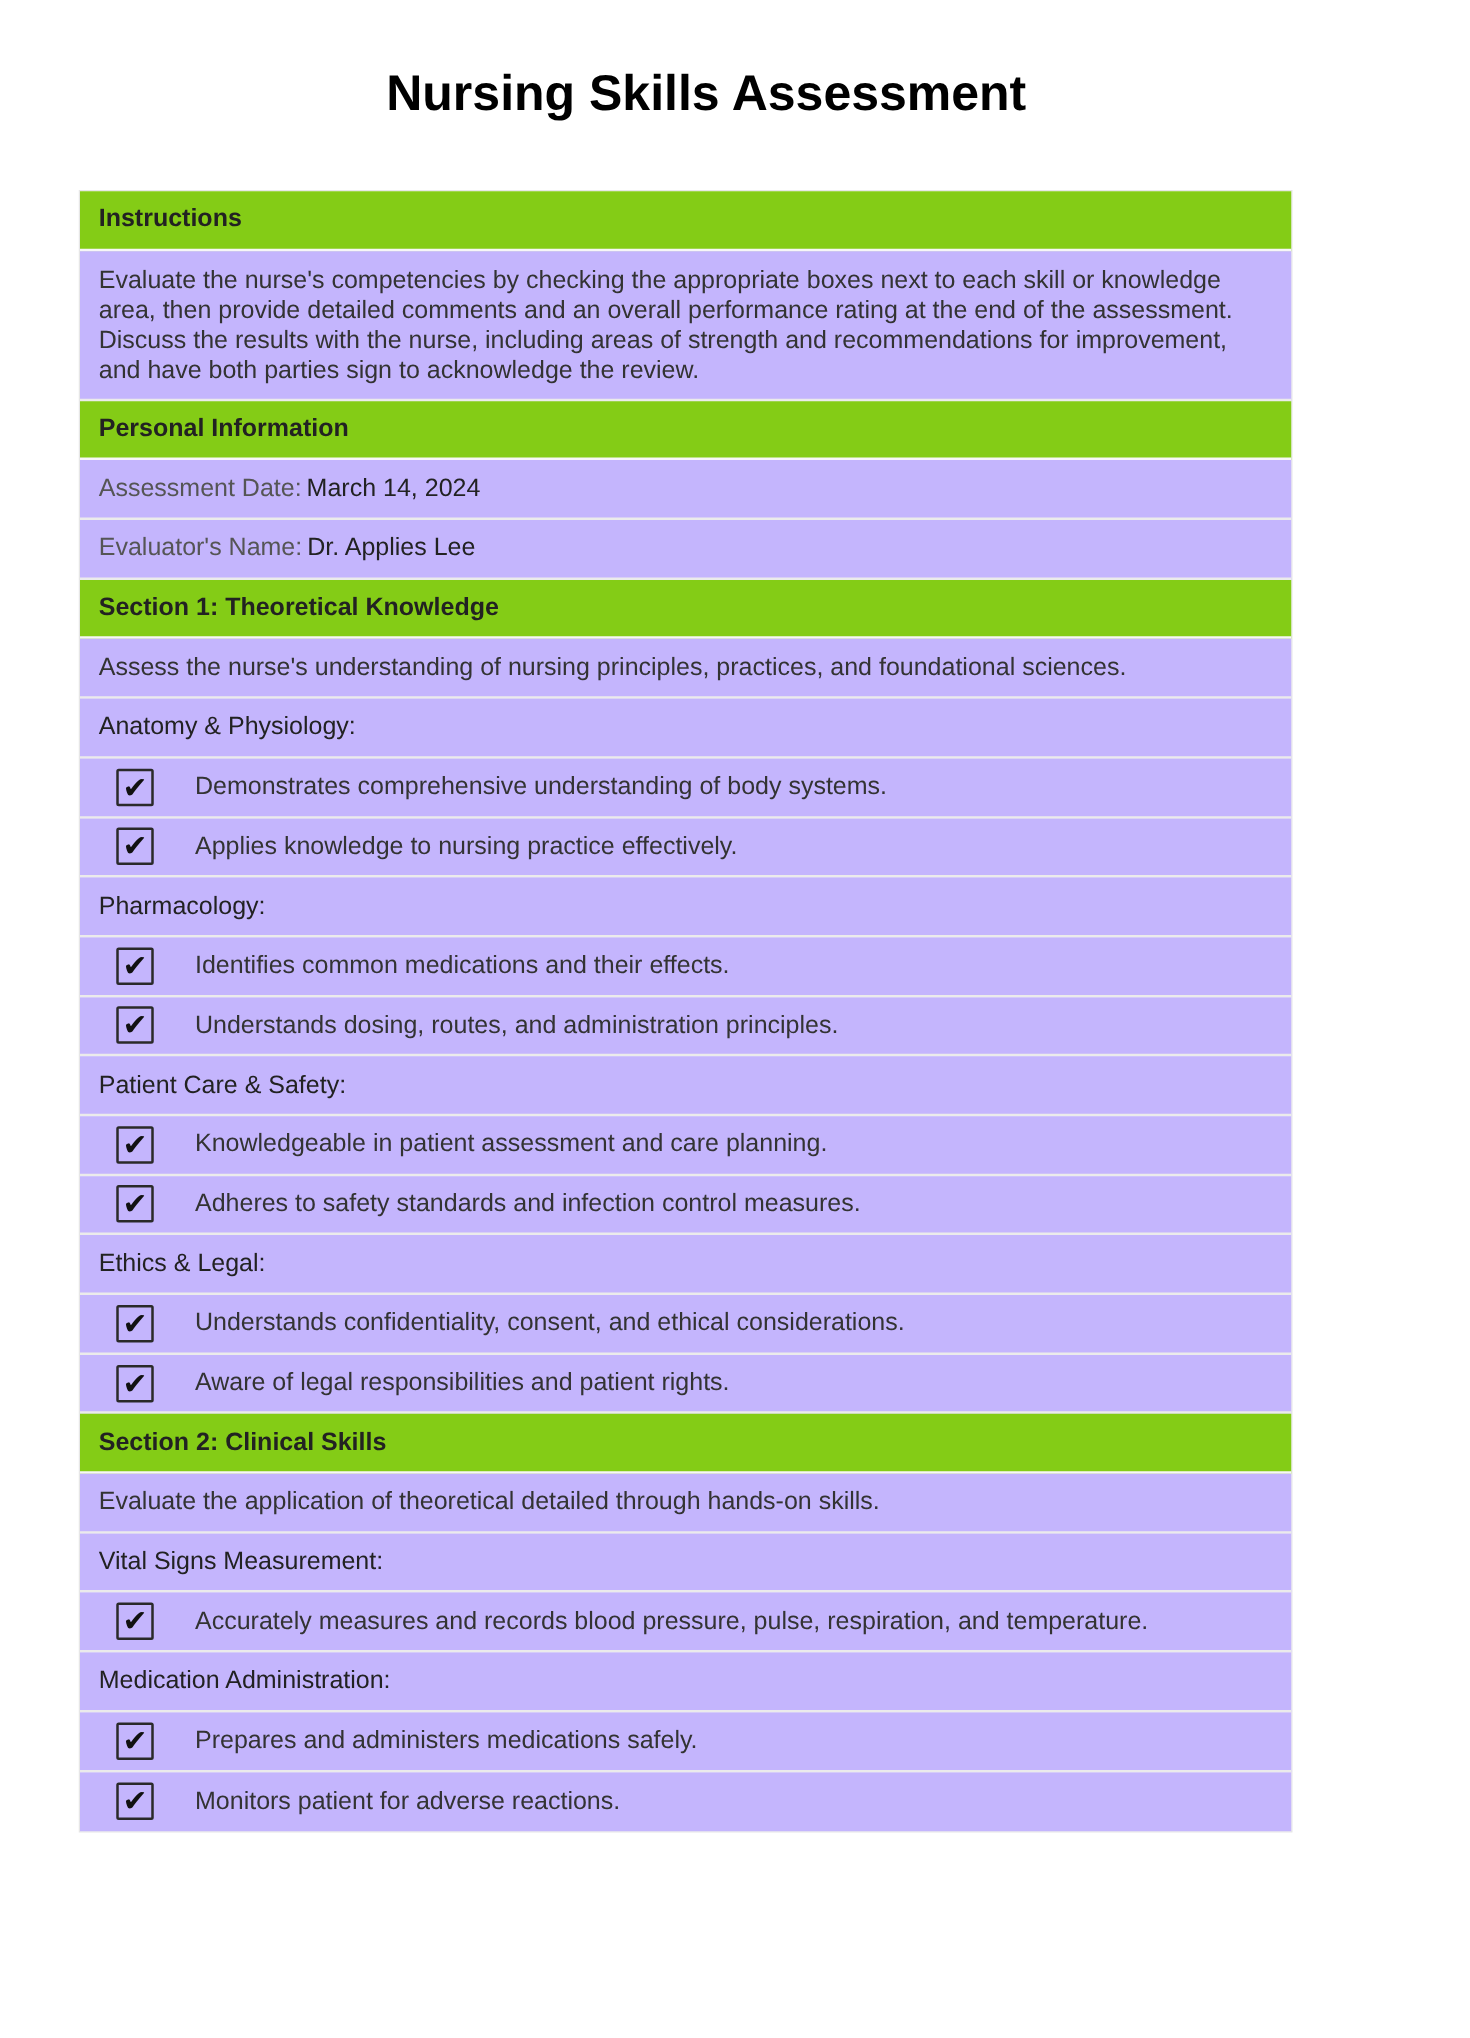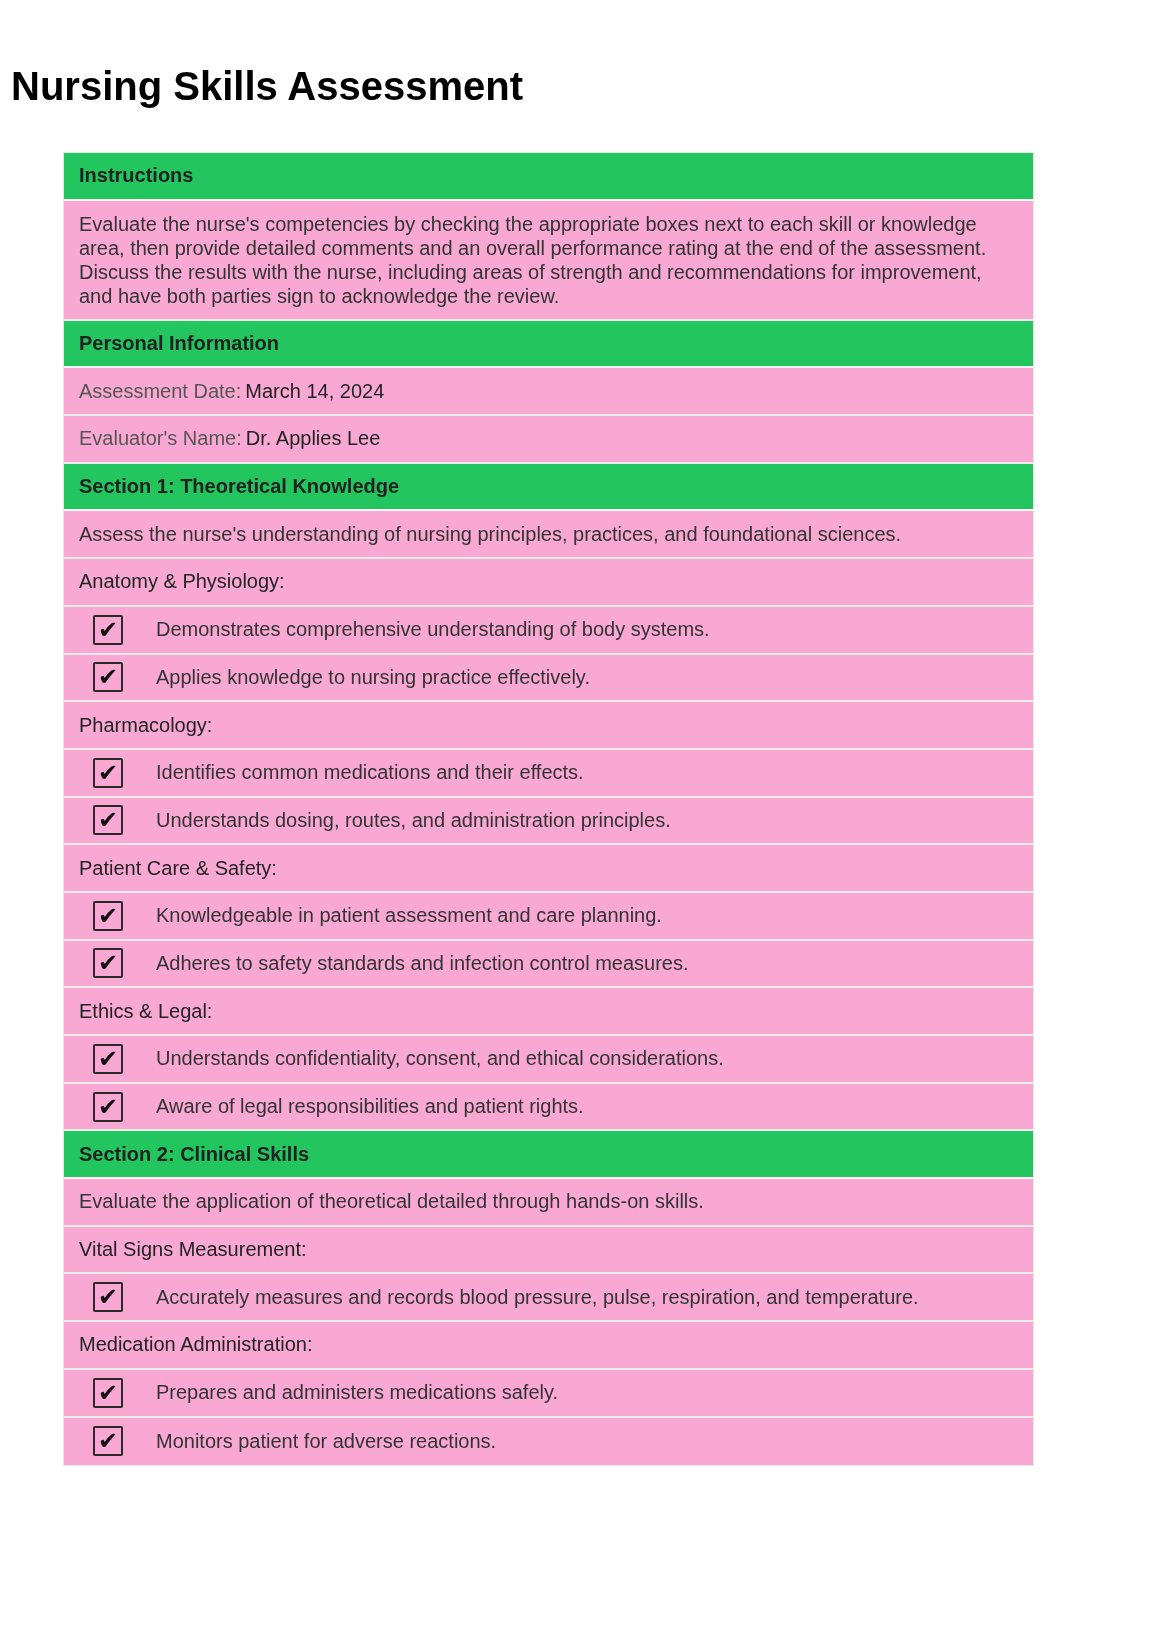--- a/index.html
+++ b/index.html
@@ -13,48 +13,49 @@
       position: relative;
       font-family: "Liberation Sans", sans-serif;
       color: #333333;
       overflow: hidden;
     }
     .page-title {
       position: absolute;
       top: 48px;
       left: 0;
       width: 1130px;
+      text-align: center;
       font-size: 40px;
       font-weight: bold;
       color: #000000;
-      margin: 11px;
+      margin: 0;
       line-height: 54px;
     }
     .form-table {
       position: absolute;
       top: 152px;
       left: 63px;
       width: 971px;
       border: 1px solid #e6e6e6;
       box-sizing: border-box;
     }
     .row {
       box-sizing: border-box;
       height: 47.7px;
       border-bottom: 2px solid #ebebeb;
       display: flex;
       align-items: center;
       padding-left: 15px;
       font-size: 20px;
       color: #333333;
-      background: #f9a8d4;
+      background: #c4b5fd;
     }
     .row:last-child { border-bottom: none; }
     .row.header {
-      background: #22c55e;
+      background: #84cc16;
       font-weight: bold;
       color: #222222;
       border-bottom: 2px solid #f7f7f7;
     }
     .row.subheader {
       font-weight: normal;
       color: #222222;
     }
     .row.paragraph {
       height: 120px;

